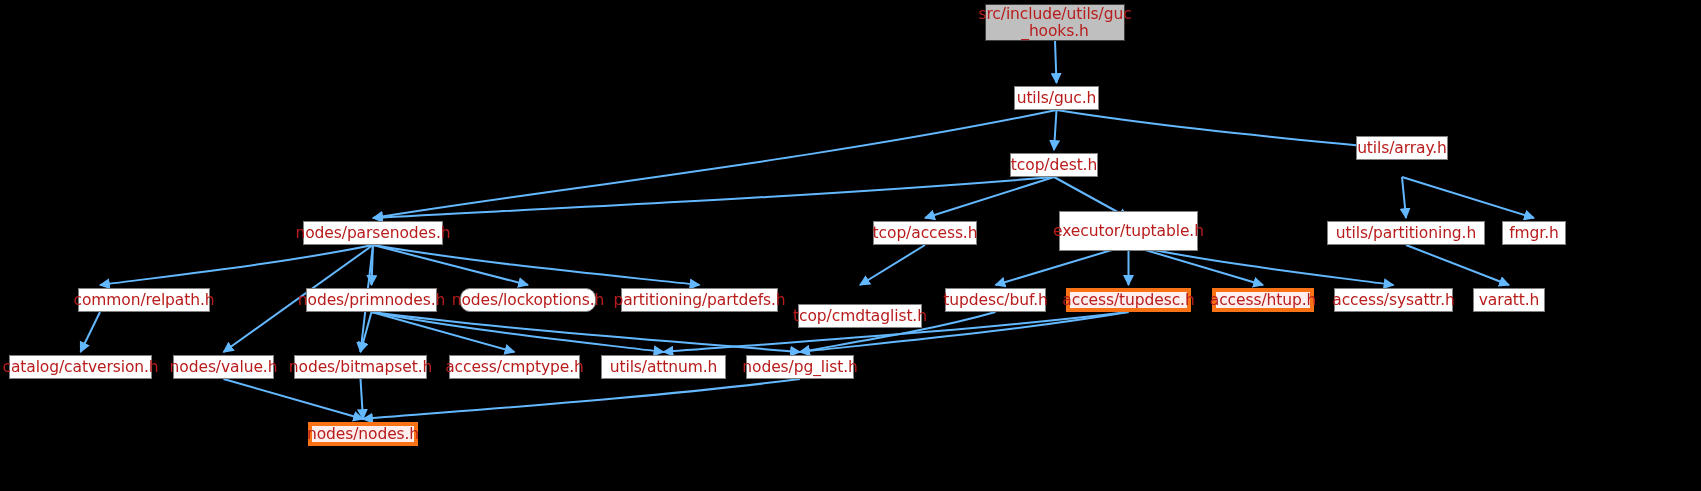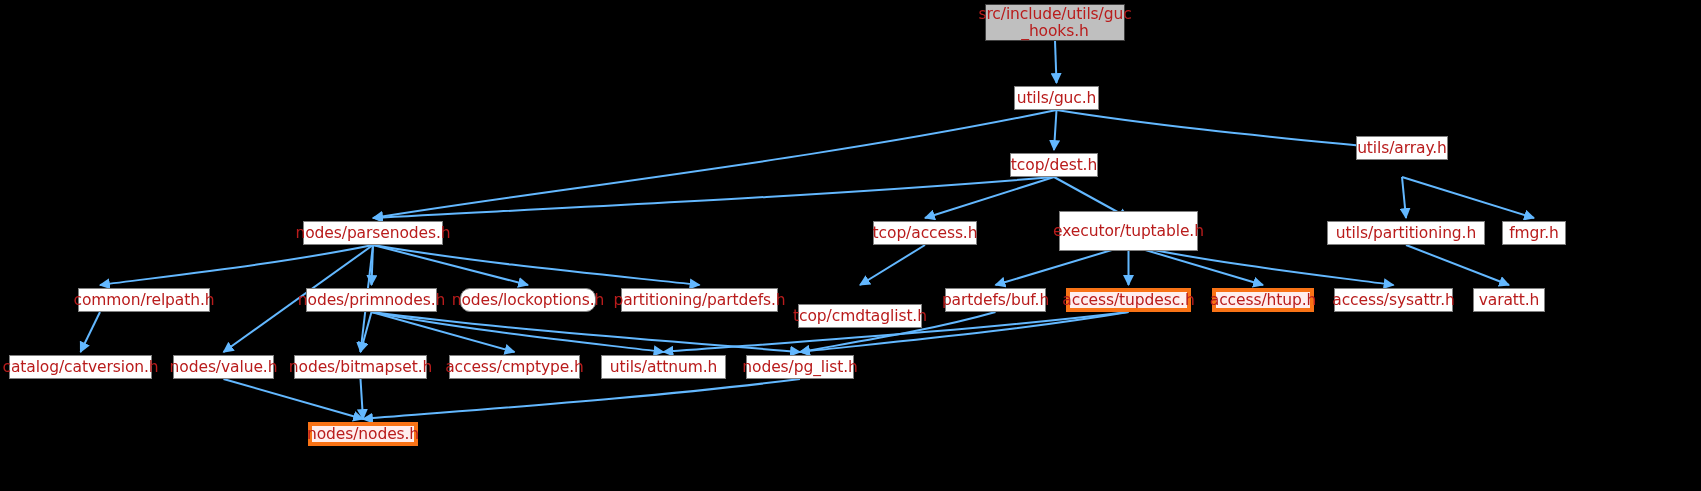--- a/index.html
+++ b/index.html
@@ -101,21 +101,21 @@
       <div class="node" style="left: 303px; top: 221px; width: 140px; height: 24px;">nodes/parsenodes.h</div>
       <div class="node" style="left: 873px; top: 221px; width: 104px; height: 24px;">tcop/access.h</div>
       <div class="node" style="left: 1059px; top: 211px; width: 139px; height: 40px;">executor/tuptable.h</div>
       <div class="node" style="left: 1327px; top: 221px; width: 158px; height: 24px;">utils/partitioning.h</div>
       <div class="node" style="left: 1502px; top: 221px; width: 64px; height: 24px;">fmgr.h</div>
       <div class="node" style="left: 34px; top: 288px; width: 132px; height: 24px; margin-left: 44px;">common/relpath.h</div>
       <div class="node" style="left: 306px; top: 288px; width: 131px; height: 24px;">nodes/primnodes.h</div>
       <div class="node" style="left: 460px; top: 288px; width: 136px; height: 24px; border-radius: 10px;">nodes/lockoptions.h</div>
       <div class="node" style="left: 621px; top: 288px; width: 157px; height: 24px;">partitioning/partdefs.h</div>
       <div class="node" style="left: 798px; top: 288px; width: 124px; height: 24px; margin-top: 16px;">tcop/cmdtaglist.h</div>
-      <div class="node" style="left: 945px; top: 288px; width: 101px; height: 24px;">partdefs/buf.h</div>
+      <div class="node" style="left: 945px; top: 288px; width: 101px; height: 24px;">tupdesc/buf.h</div>
       <div class="node highlight" style="left: 1066px; top: 288px; width: 125px; height: 24px;">access/tupdesc.h</div>
       <div class="node highlight" style="left: 1212px; top: 288px; width: 102px; height: 24px;">access/htup.h</div>
       <div class="node" style="left: 1334px; top: 288px; width: 119px; height: 24px;">access/sysattr.h</div>
       <div class="node" style="left: 1473px; top: 288px; width: 72px; height: 24px;">varatt.h</div>
       <div class="node" style="left: 9px; top: 355px; width: 143px; height: 24px;">catalog/catversion.h</div>
       <div class="node" style="left: 173px; top: 355px; width: 101px; height: 24px;">nodes/value.h</div>
       <div class="node" style="left: 294px; top: 355px; width: 133px; height: 24px;">nodes/bitmapset.h</div>
       <div class="node" style="left: 449px; top: 355px; width: 131px; height: 24px;">access/cmptype.h</div>
       <div class="node" style="left: 601px; top: 355px; width: 125px; height: 24px;">utils/attnum.h</div>
       <div class="node" style="left: 746px; top: 355px; width: 108px; height: 24px;">nodes/pg_list.h</div>

